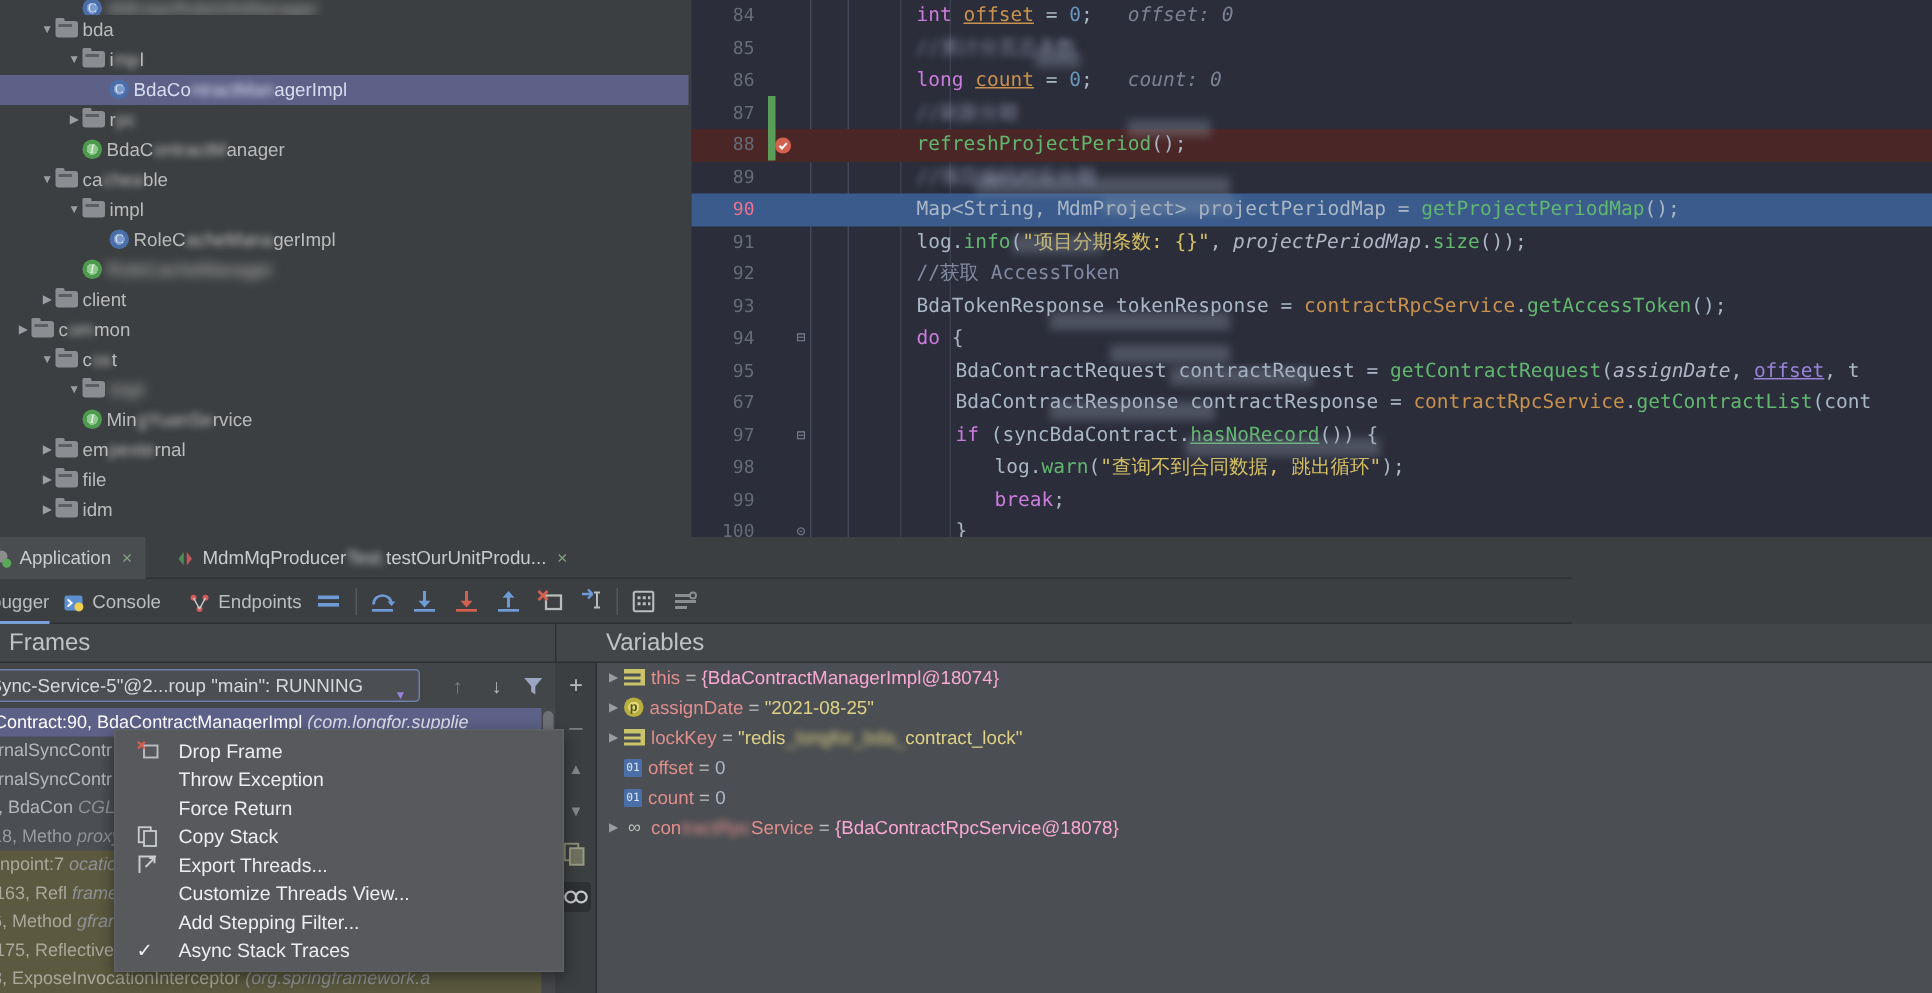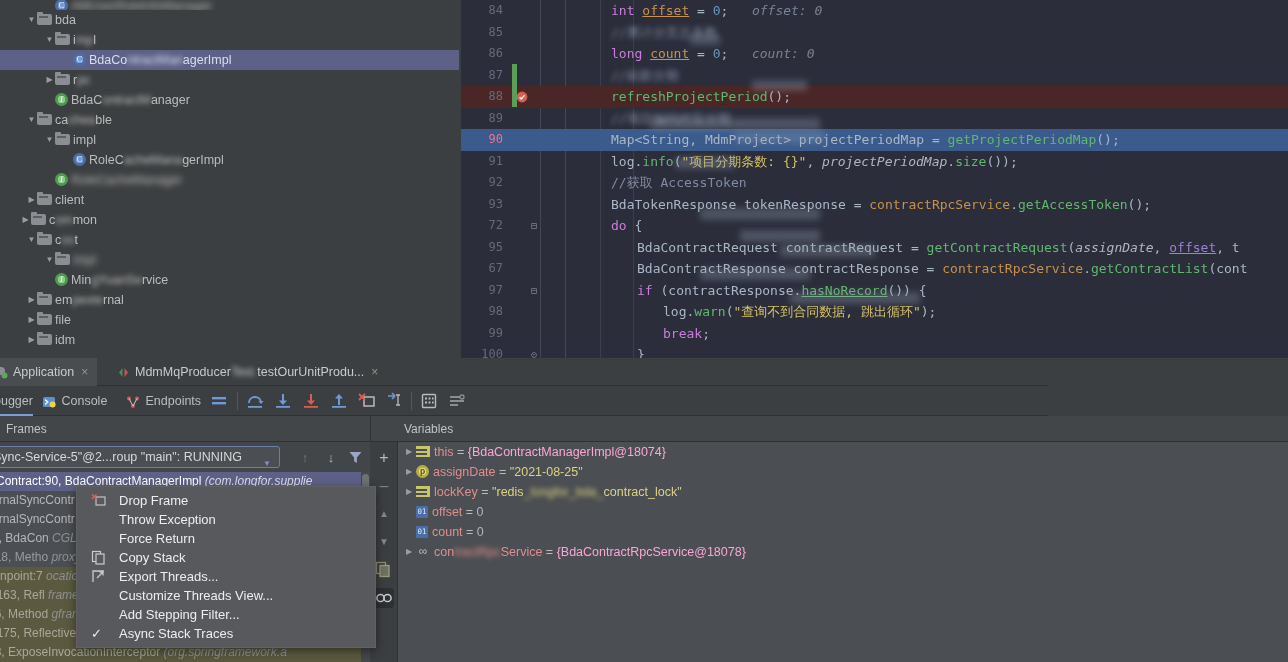--- a/index.html
+++ b/index.html
@@ -132,21 +132,21 @@
     font-size:12.5px; color:#bbbdbf; white-space:nowrap;
   }
   .dtab.sel{ border-bottom:2px solid #7a9ed6; }
   .tbtn{
     position:absolute; top:5px; width:20px; height:20px; cursor:default;
   }
   .tsep{ position:absolute; top:6px; width:1px; height:18px; background:#55585b; }
 
   
   .phdr{
-    position:absolute; height:26px; line-height:26px; font-size:12px;
+    position:absolute; height:26px; line-height:26px; font-size:16px;
     color:#c0c2c4;
   }
   .hdr-band{
     position:absolute; left:0; top:416px; width:1288px; height:26px;
     background:#434649; border-bottom:1px solid #2e3133;
   }
 
   
   .frames{
     position:absolute; left:0; top:442px; width:370px; height:220px;
@@ -248,21 +248,21 @@
         <div class="tree-row" style="padding-left: 26px;"><span class="arrow">▼</span><span class="ico ico-folder"></span><span><span>bd</span><span class="blur"></span><span>a</span></span></div>
         <div class="tree-row" style="padding-left: 44px;"><span class="arrow">▼</span><span class="ico ico-folder"></span><span><span>i</span><span class="blur">mp</span><span>l</span></span></div>
         <div class="tree-row sel" style="padding-left: 62px;"><span class="arrow"></span><span class="ico ico-class">C</span><span><span>BdaCo</span><span class="blur">ntractMan</span><span>agerImpl</span></span></div>
         <div class="tree-row" style="padding-left: 44px;"><span class="arrow">▶</span><span class="ico ico-folder"></span><span><span>r</span><span class="blur">pc</span><span></span></span></div>
         <div class="tree-row" style="padding-left: 44px;"><span class="arrow"></span><span class="ico ico-iface">I</span><span><span>BdaC</span><span class="blur">ontractM</span><span>anager</span></span></div>
         <div class="tree-row" style="padding-left: 26px;"><span class="arrow">▼</span><span class="ico ico-folder"></span><span><span>ca</span><span class="blur">chea</span><span>ble</span></span></div>
         <div class="tree-row" style="padding-left: 44px;"><span class="arrow">▼</span><span class="ico ico-folder"></span><span>impl</span></div>
         <div class="tree-row" style="padding-left: 62px;"><span class="arrow"></span><span class="ico ico-class">C</span><span><span>RoleC</span><span class="blur">acheMana</span><span>gerImpl</span></span></div>
         <div class="tree-row" style="padding-left: 44px;"><span class="arrow"></span><span class="ico ico-iface">I</span><span class="blur2">RoleCacheManager</span></div>
         <div class="tree-row" style="padding-left: 26px;"><span class="arrow">▶</span><span class="ico ico-folder"></span><span>client</span></div>
-        <div class="tree-row" style="padding-left: 20px;"><span class="arrow">▶</span><span class="ico ico-folder"></span><span><span>c</span><span class="blur">om</span><span>mon</span></span></div>
+        <div class="tree-row" style="padding-left: 10px;"><span class="arrow">▶</span><span class="ico ico-folder"></span><span><span>c</span><span class="blur">om</span><span>mon</span></span></div>
         <div class="tree-row" style="padding-left: 26px;"><span class="arrow">▼</span><span class="ico ico-folder"></span><span><span>c</span><span class="blur">os</span><span>t</span></span></div>
         <div class="tree-row" style="padding-left: 44px;"><span class="arrow">▼</span><span class="ico ico-folder"></span><span class="blur2">impl</span></div>
         <div class="tree-row" style="padding-left: 44px;"><span class="arrow"></span><span class="ico ico-iface">I</span><span><span>Min</span><span class="blur">gYuanSe</span><span>rvice</span></span></div>
         <div class="tree-row" style="padding-left: 26px;"><span class="arrow">▶</span><span class="ico ico-folder"></span><span><span>em</span><span class="blur">pexte</span><span>rnal</span></span></div>
         <div class="tree-row" style="padding-left: 26px;"><span class="arrow">▶</span><span class="ico ico-folder"></span><span>file</span></div>
         <div class="tree-row" style="padding-left: 26px;"><span class="arrow">▶</span><span class="ico ico-folder"></span><span>idm</span></div>
       </div>
     <div class="tree-scroll-track">
       <div class="tree-scroll-thumb"></div>
     </div>
@@ -281,24 +281,24 @@
           <div class="ed-line"><div class="gutter-num">87</div><div class="code" style="left: 130px;"><span class="cm blur">//刷新分期</span></div></div>
           <div class="ed-line hl-bp"><div class="gutter-num">88</div><div class="gut-ico"><svg width="14" height="21" viewBox="0 0 14 21" style="margin:4px auto">
                 <circle cx="7" cy="7" r="5.4" fill="#d4604f"></circle>
                 <path d="M4.6 7.2l1.7 1.8 3.2-3.6" stroke="#fff" stroke-width="1.4" fill="none"></path>
               </svg></div><div class="code" style="left: 130px;"><span class="m">refreshProjectPeriod</span><span class="t">();</span></div></div>
           <div class="ed-line"><div class="gutter-num">89</div><div class="code" style="left: 130px;"><span class="cm blur">//项目编码对应分期</span></div></div>
           <div class="ed-line hl-exec"><div class="gutter-num">90</div><div class="code" style="left: 130px;"><span class="t">Map&lt;String, MdmProject&gt; </span><span class="t">projectPeriodMap</span><span class="t"> = </span><span class="m">getProjectPeriodMap</span><span class="t">();</span></div></div>
           <div class="ed-line"><div class="gutter-num">91</div><div class="code" style="left: 130px;"><span class="t">log</span><span class="t">.</span><span class="m">info</span><span class="t">(</span><span class="s">"项目分期条数: {}"</span><span class="t">, </span><span class="pr">projectPeriodMap</span><span class="t">.</span><span class="m">size</span><span class="t">());</span></div></div>
           <div class="ed-line"><div class="gutter-num">92</div><div class="code" style="left: 130px;"><span class="cm">//获取 AccessToken</span></div></div>
           <div class="ed-line"><div class="gutter-num">93</div><div class="code" style="left: 130px;"><span class="t">BdaTokenResponse tokenResponse = </span><span class="f">contractRpcService</span><span class="t">.</span><span class="m">getAccessToken</span><span class="t">();</span></div></div>
-          <div class="ed-line"><div class="gutter-num">72</div><div class="fold">⊟</div><div class="code" style="left: 130px;"><span class="k">do</span><span class="t"> {</span></div></div>
+          <div class="ed-line"><div class="gutter-num">94</div><div class="fold">⊟</div><div class="code" style="left: 130px;"><span class="k">do</span><span class="t"> {</span></div></div>
           <div class="ed-line"><div class="gutter-num">95</div><div class="code" style="left: 156px;"><span class="t">BdaContractRequest contractRequest = </span><span class="m">getContractRequest</span><span class="t">(</span><span class="pr">assignDate</span><span class="t">, </span><span class="lilac">offset</span><span class="t">, t</span></div></div>
           <div class="ed-line"><div class="gutter-num">67</div><div class="code" style="left: 156px;"><span class="t">BdaContractResponse contractResponse = </span><span class="f">contractRpcService</span><span class="t">.</span><span class="m">getContractList</span><span class="t">(cont</span></div></div>
-          <div class="ed-line"><div class="gutter-num">97</div><div class="fold">⊟</div><div class="code" style="left: 156px;"><span class="k">if</span><span class="t"> (</span><span class="t">contractResponse</span><span class="t">.</span><span class="m ul">hasNoRecord</span><span class="t">()) {</span></div></div>
+          <div class="ed-line"><div class="gutter-num">97</div><div class="fold">⊟</div><div class="code" style="left: 156px;"><span class="k">if</span><span class="t"> (</span><span class="t">syncBdaContract</span><span class="t">.</span><span class="m ul">hasNoRecord</span><span class="t">()) {</span></div></div>
           <div class="ed-line"><div class="gutter-num">98</div><div class="code" style="left: 182px;"><span class="t">log</span><span class="t">.</span><span class="m">warn</span><span class="t">(</span><span class="s">"查询不到合同数据, 跳出循环"</span><span class="t">);</span></div></div>
           <div class="ed-line"><div class="gutter-num">99</div><div class="code" style="left: 182px;"><span class="k">break</span><span class="t">;</span></div></div>
           <div class="ed-line"><div class="gutter-num">100</div><div class="fold">⊝</div><div class="code" style="left: 156px;"><span class="t">}</span></div></div>
           <div style="position: absolute; left: 51px; top: 64px; width: 5px; height: 43px; background: rgb(90, 158, 90);"></div>
           <div style="position: absolute; left: 189px; top: 118px; width: 170px; height: 12px; background: rgba(150, 160, 180, 0.33); filter: blur(3px); pointer-events: none;"></div>
           <div style="position: absolute; left: 274px; top: 132px; width: 90px; height: 11px; background: rgba(150, 160, 180, 0.33); filter: blur(3px); pointer-events: none;"></div>
           <div style="position: absolute; left: 214px; top: 157px; width: 60px; height: 12px; background: rgba(150, 160, 180, 0.33); filter: blur(3px); pointer-events: none;"></div>
           <div style="position: absolute; left: 291px; top: 80px; width: 55px; height: 11px; background: rgba(150, 160, 180, 0.33); filter: blur(3px); pointer-events: none;"></div>
           <div style="position: absolute; left: 279px; top: 230px; width: 80px; height: 12px; background: rgba(150, 160, 180, 0.33); filter: blur(3px); pointer-events: none;"></div>
           <div style="position: absolute; left: 319px; top: 245px; width: 95px; height: 12px; background: rgba(150, 160, 180, 0.33); filter: blur(3px); pointer-events: none;"></div>

